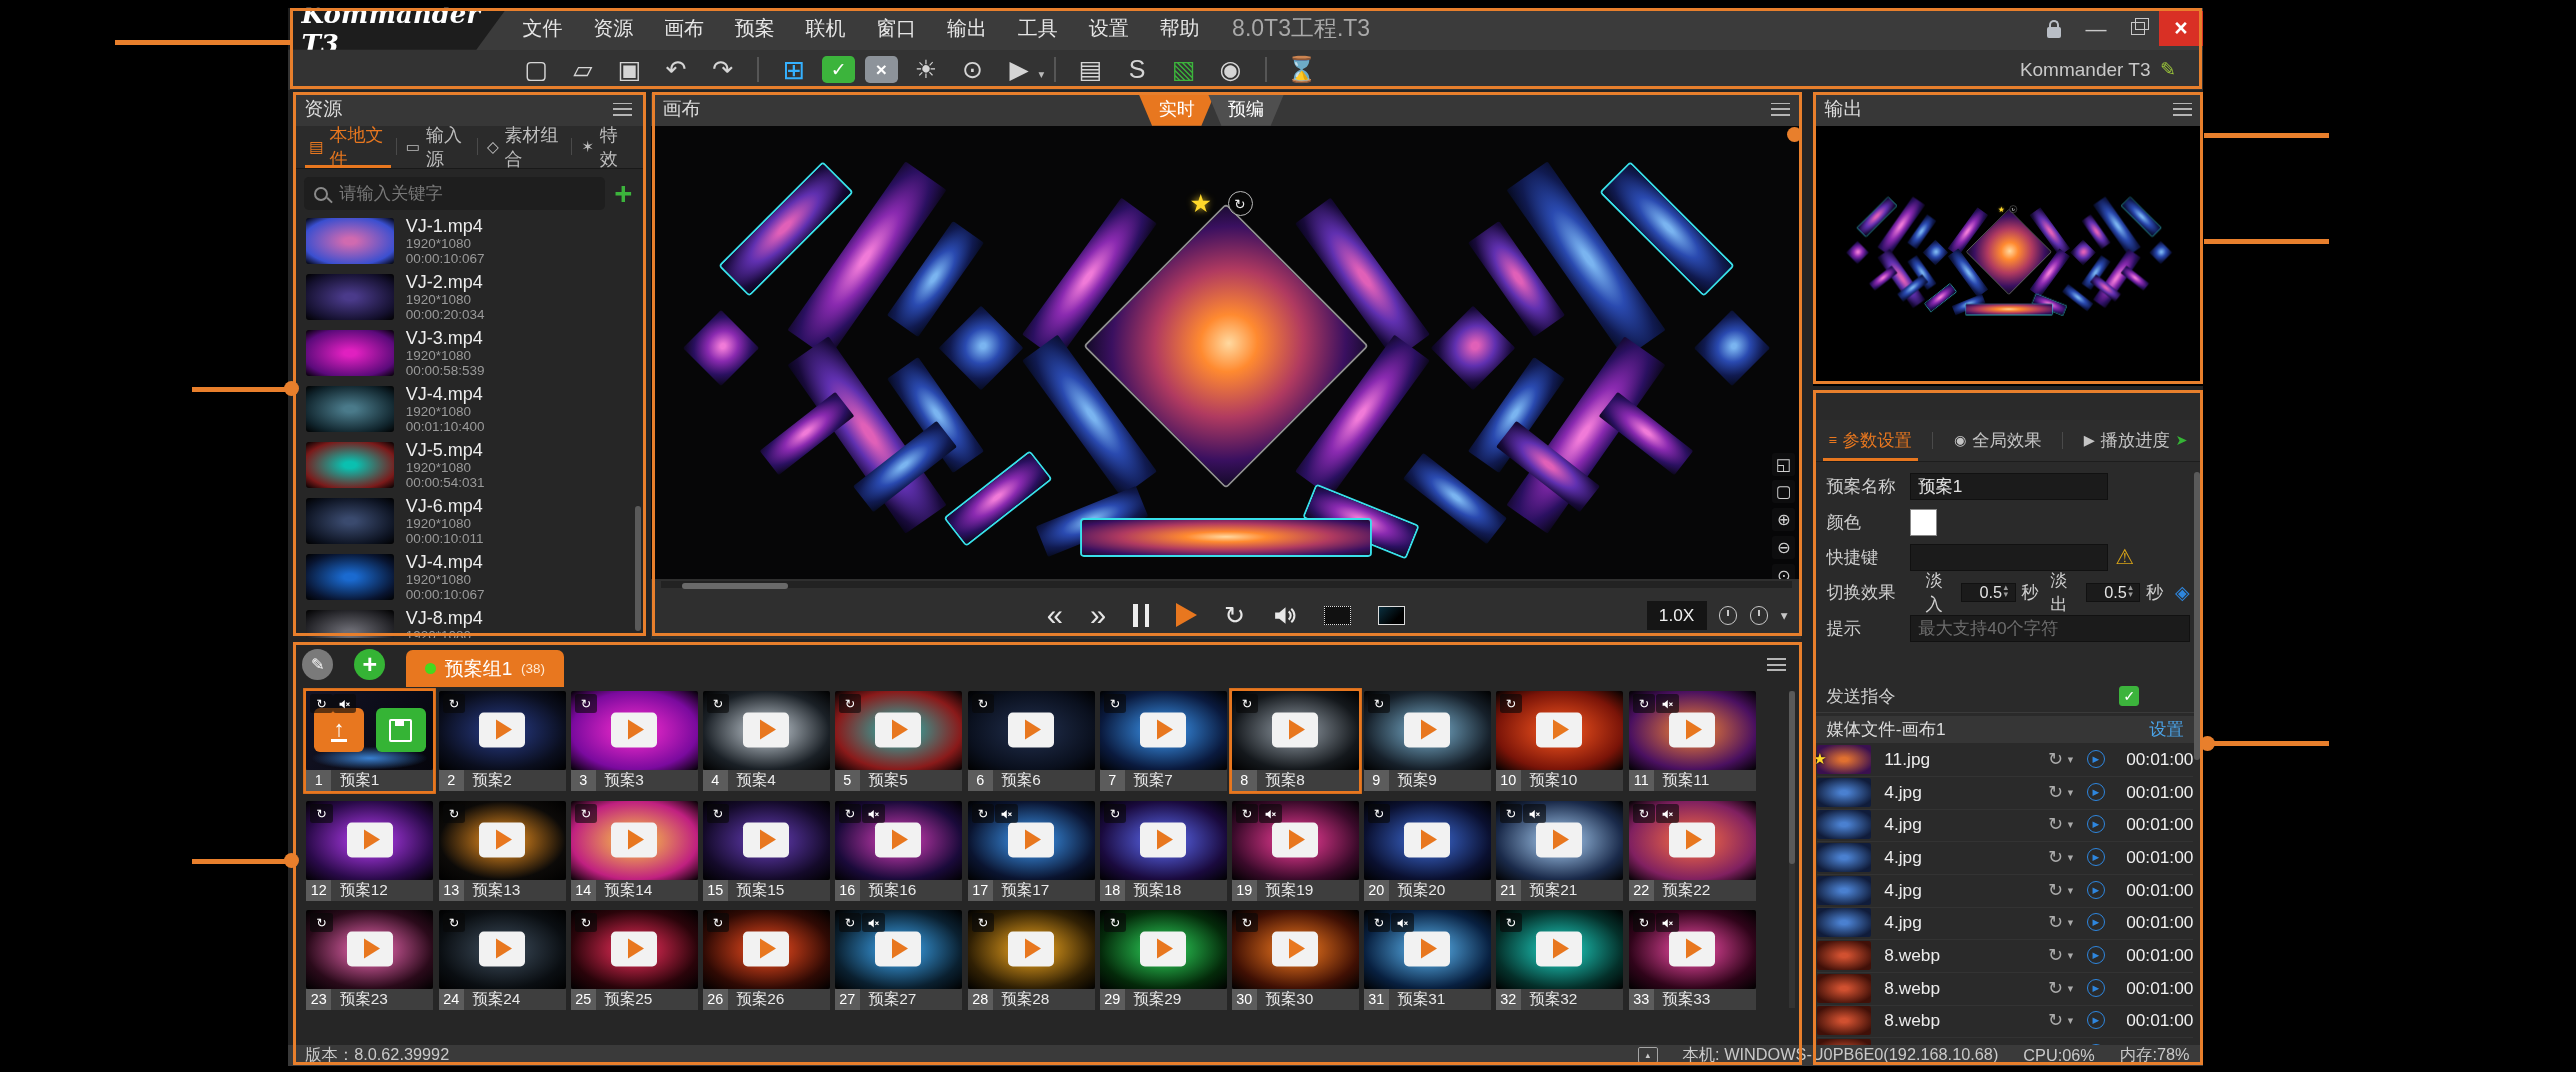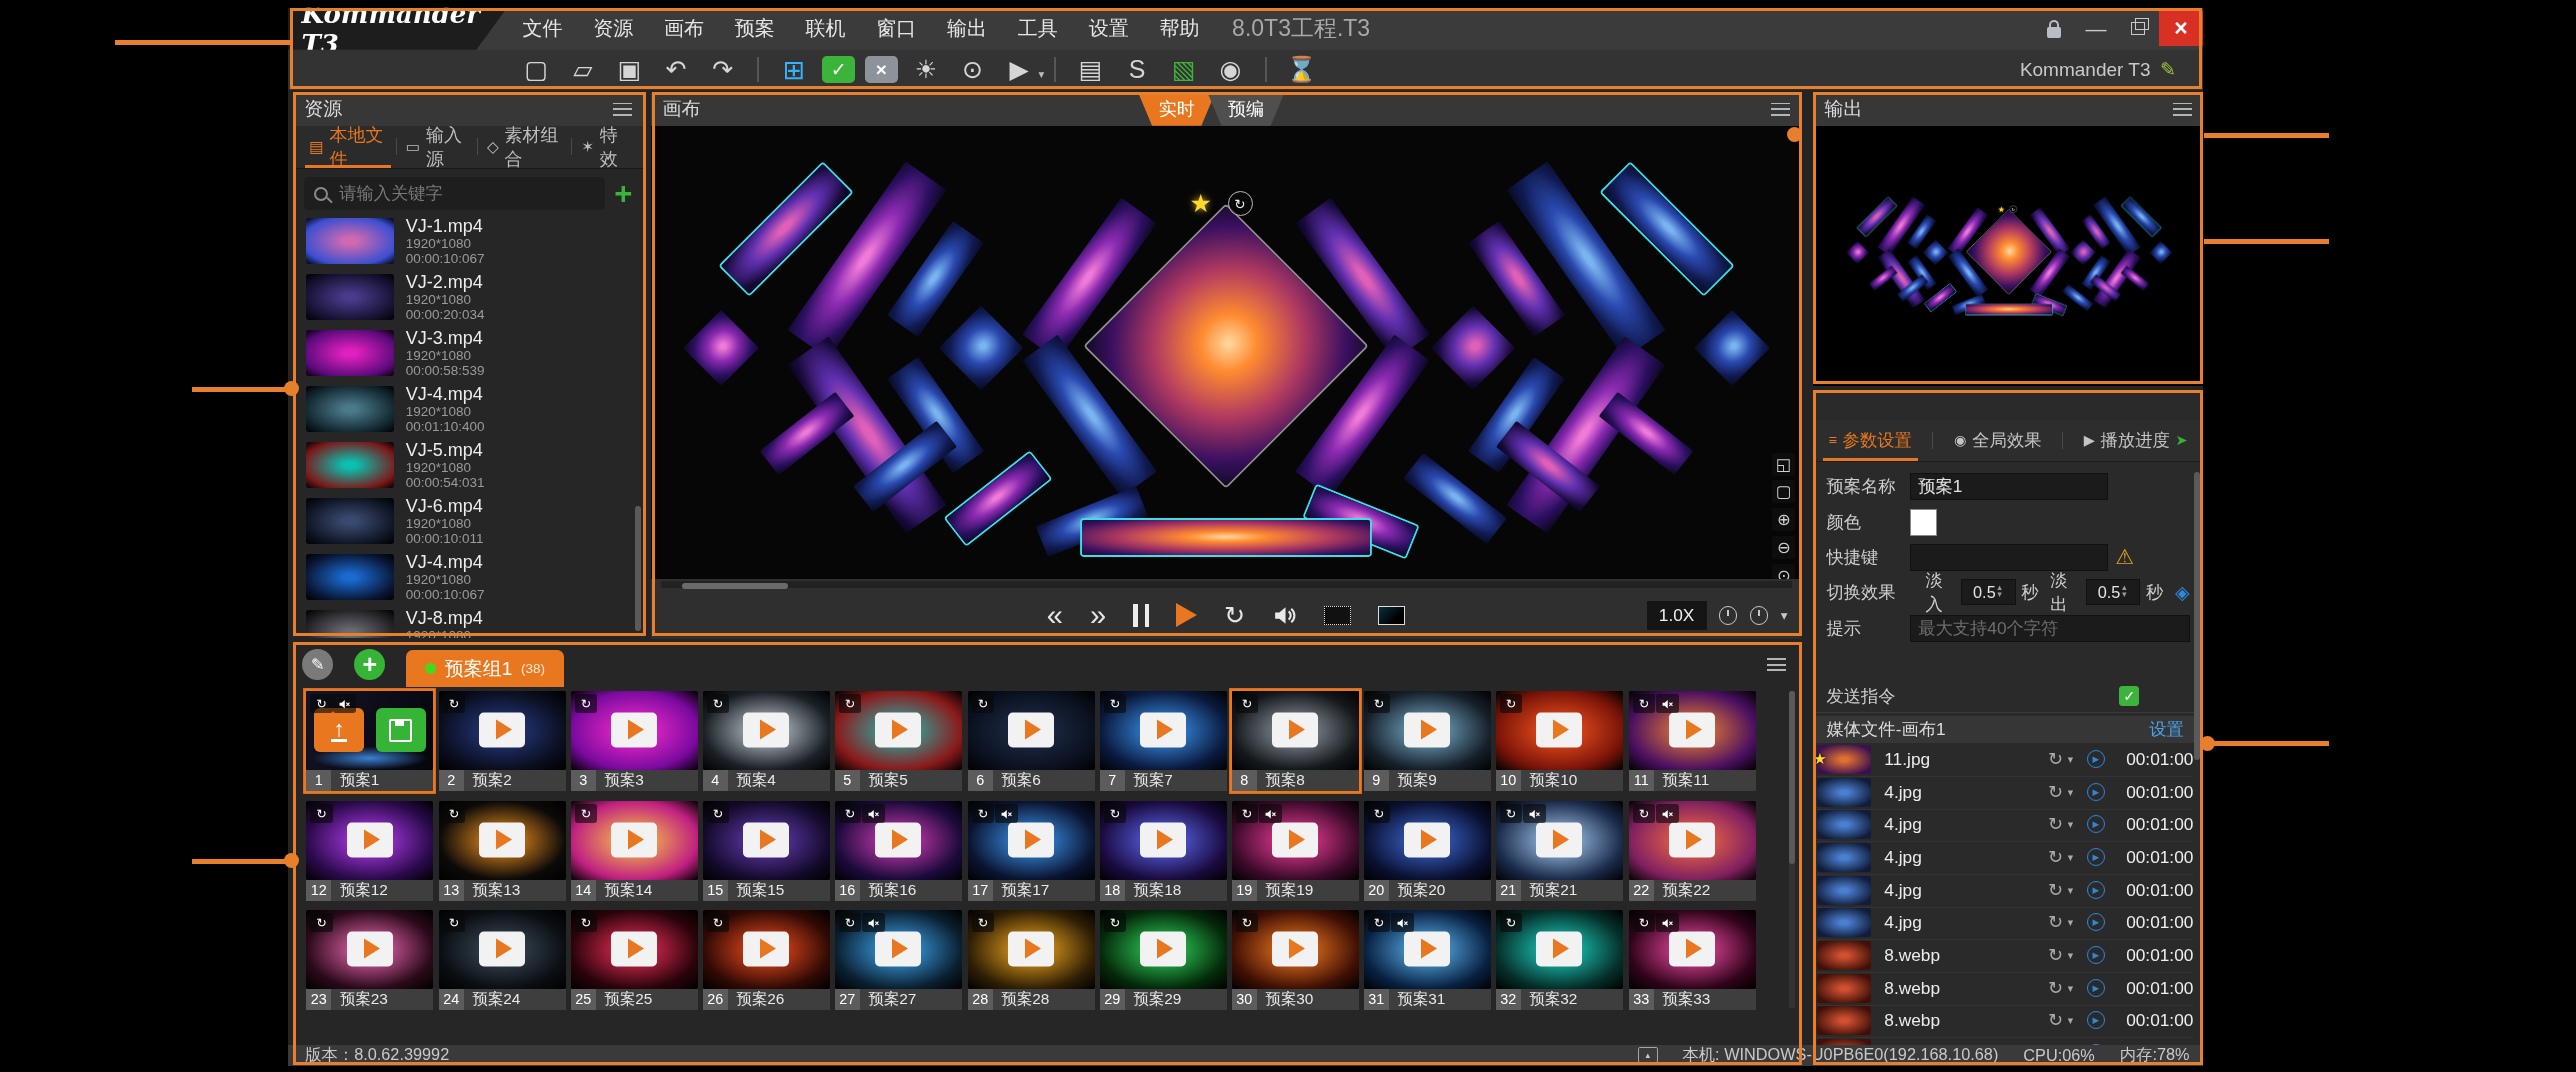--- a/index.html
+++ b/index.html
@@ -117,21 +117,21 @@
   .ptab.act{color:#e8771f}
   .ptab.act::after{content:'';position:absolute;left:0;right:0;bottom:0;height:2.9px;background:#e8771f}
   .psend{color:#35b435;font-size:14.4px}
   .prow{position:absolute;left:13.5px;right:13.5px;height:29px;display:flex;align-items:center}
   .plabel{width:83px;color:#cfcfcf;font-size:17.3px;flex:none}
   .pinput{height:27px;background:#1b1b1b;border:1px solid #111;color:#e4e4e4;font-size:17.3px;display:flex;align-items:center;padding:0 7.7px;box-sizing:border-box}
   .ph{color:#6d6d6d}
   .swatch{width:25px;height:25px;background:#fff;border:1px solid #888}
   .warn{color:#d8a418;font-size:21px;margin-left:7.7px}
   .slbl{color:#cfcfcf;font-size:17.3px;margin:0 5.8px}
-  .stepbox{width:62px;height:26px;background:#1b1b1b;border:1px solid #111;color:#e4e4e4;font-size:16.3px;display:flex;align-items:center;justify-content:center;padding:0 4.8px;box-sizing:border-box}
+  .stepbox{width:62px;height:19px;background:#1b1b1b;border:1px solid #111;color:#e4e4e4;font-size:16.3px;display:flex;align-items:center;justify-content:flex-end;padding:0 4.8px;box-sizing:border-box}
   .spin{display:flex;flex-direction:column;font-size:7.7px;color:#999;line-height:6.7px}
   .cube{color:#2e86de;font-size:19px;margin-left:5.8px}
   .ckrow{position:absolute;left:0;right:7.7px;height:31px;display:flex;align-items:center;border-bottom:1px solid #3a3a3a;padding-left:13.5px}
   .ckrow .plabel{width:auto;flex:1}
   .ckbox{width:18px;height:18px;border:1.9px solid #c9c9c9;border-radius:2.9px;margin-right:56px}
   .ckbox.on{background:#3cb43c;border-color:#3cb43c;color:#fff;font-size:14.4px;display:flex;align-items:center;justify-content:center}
   .mediahead{position:absolute;left:0;right:0;height:27px;background:#363636;display:flex;align-items:center;padding:0 13.5px;color:#ddd;font-size:17.3px}
   .setlink{margin-left:auto;color:#4aa3e8;font-size:17.3px;padding-right:5.8px}
   .mrow{position:absolute;left:3.8px;right:9.6px;height:33px;display:flex;align-items:center;border-bottom:1px solid #333}
   .mthumb{width:54px;height:29px;border-radius:1.9px;flex:none;position:relative}

